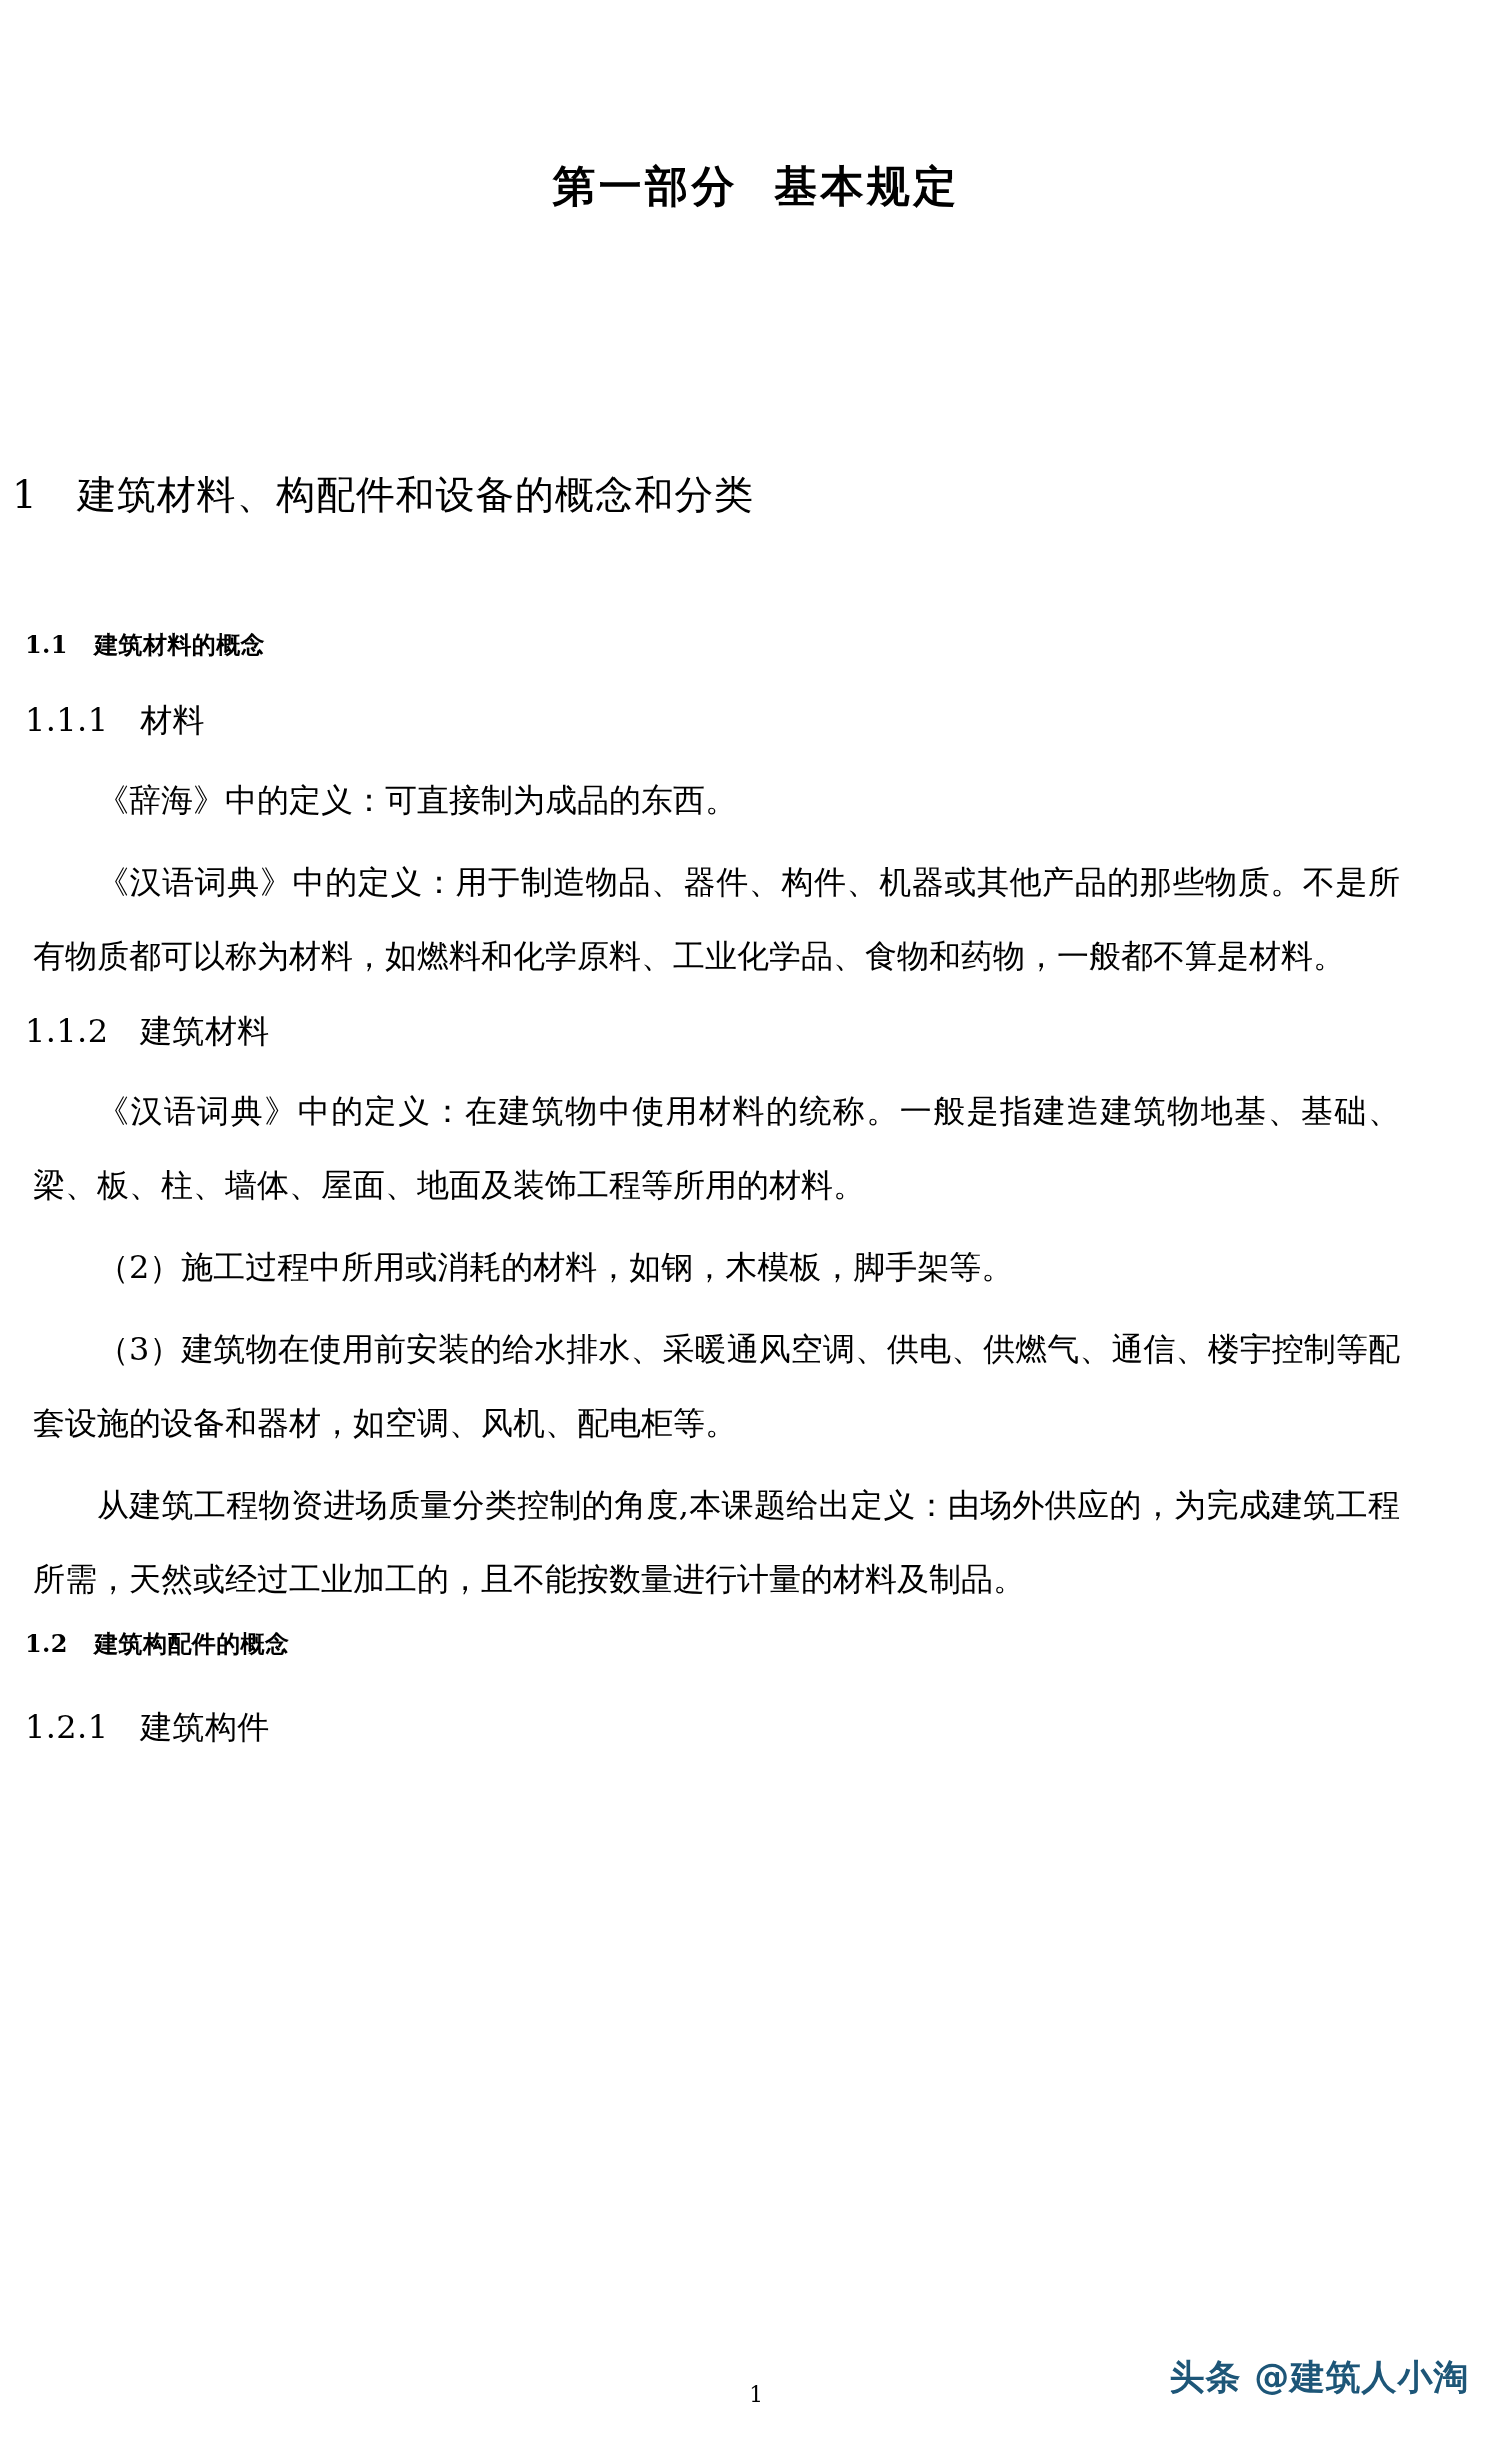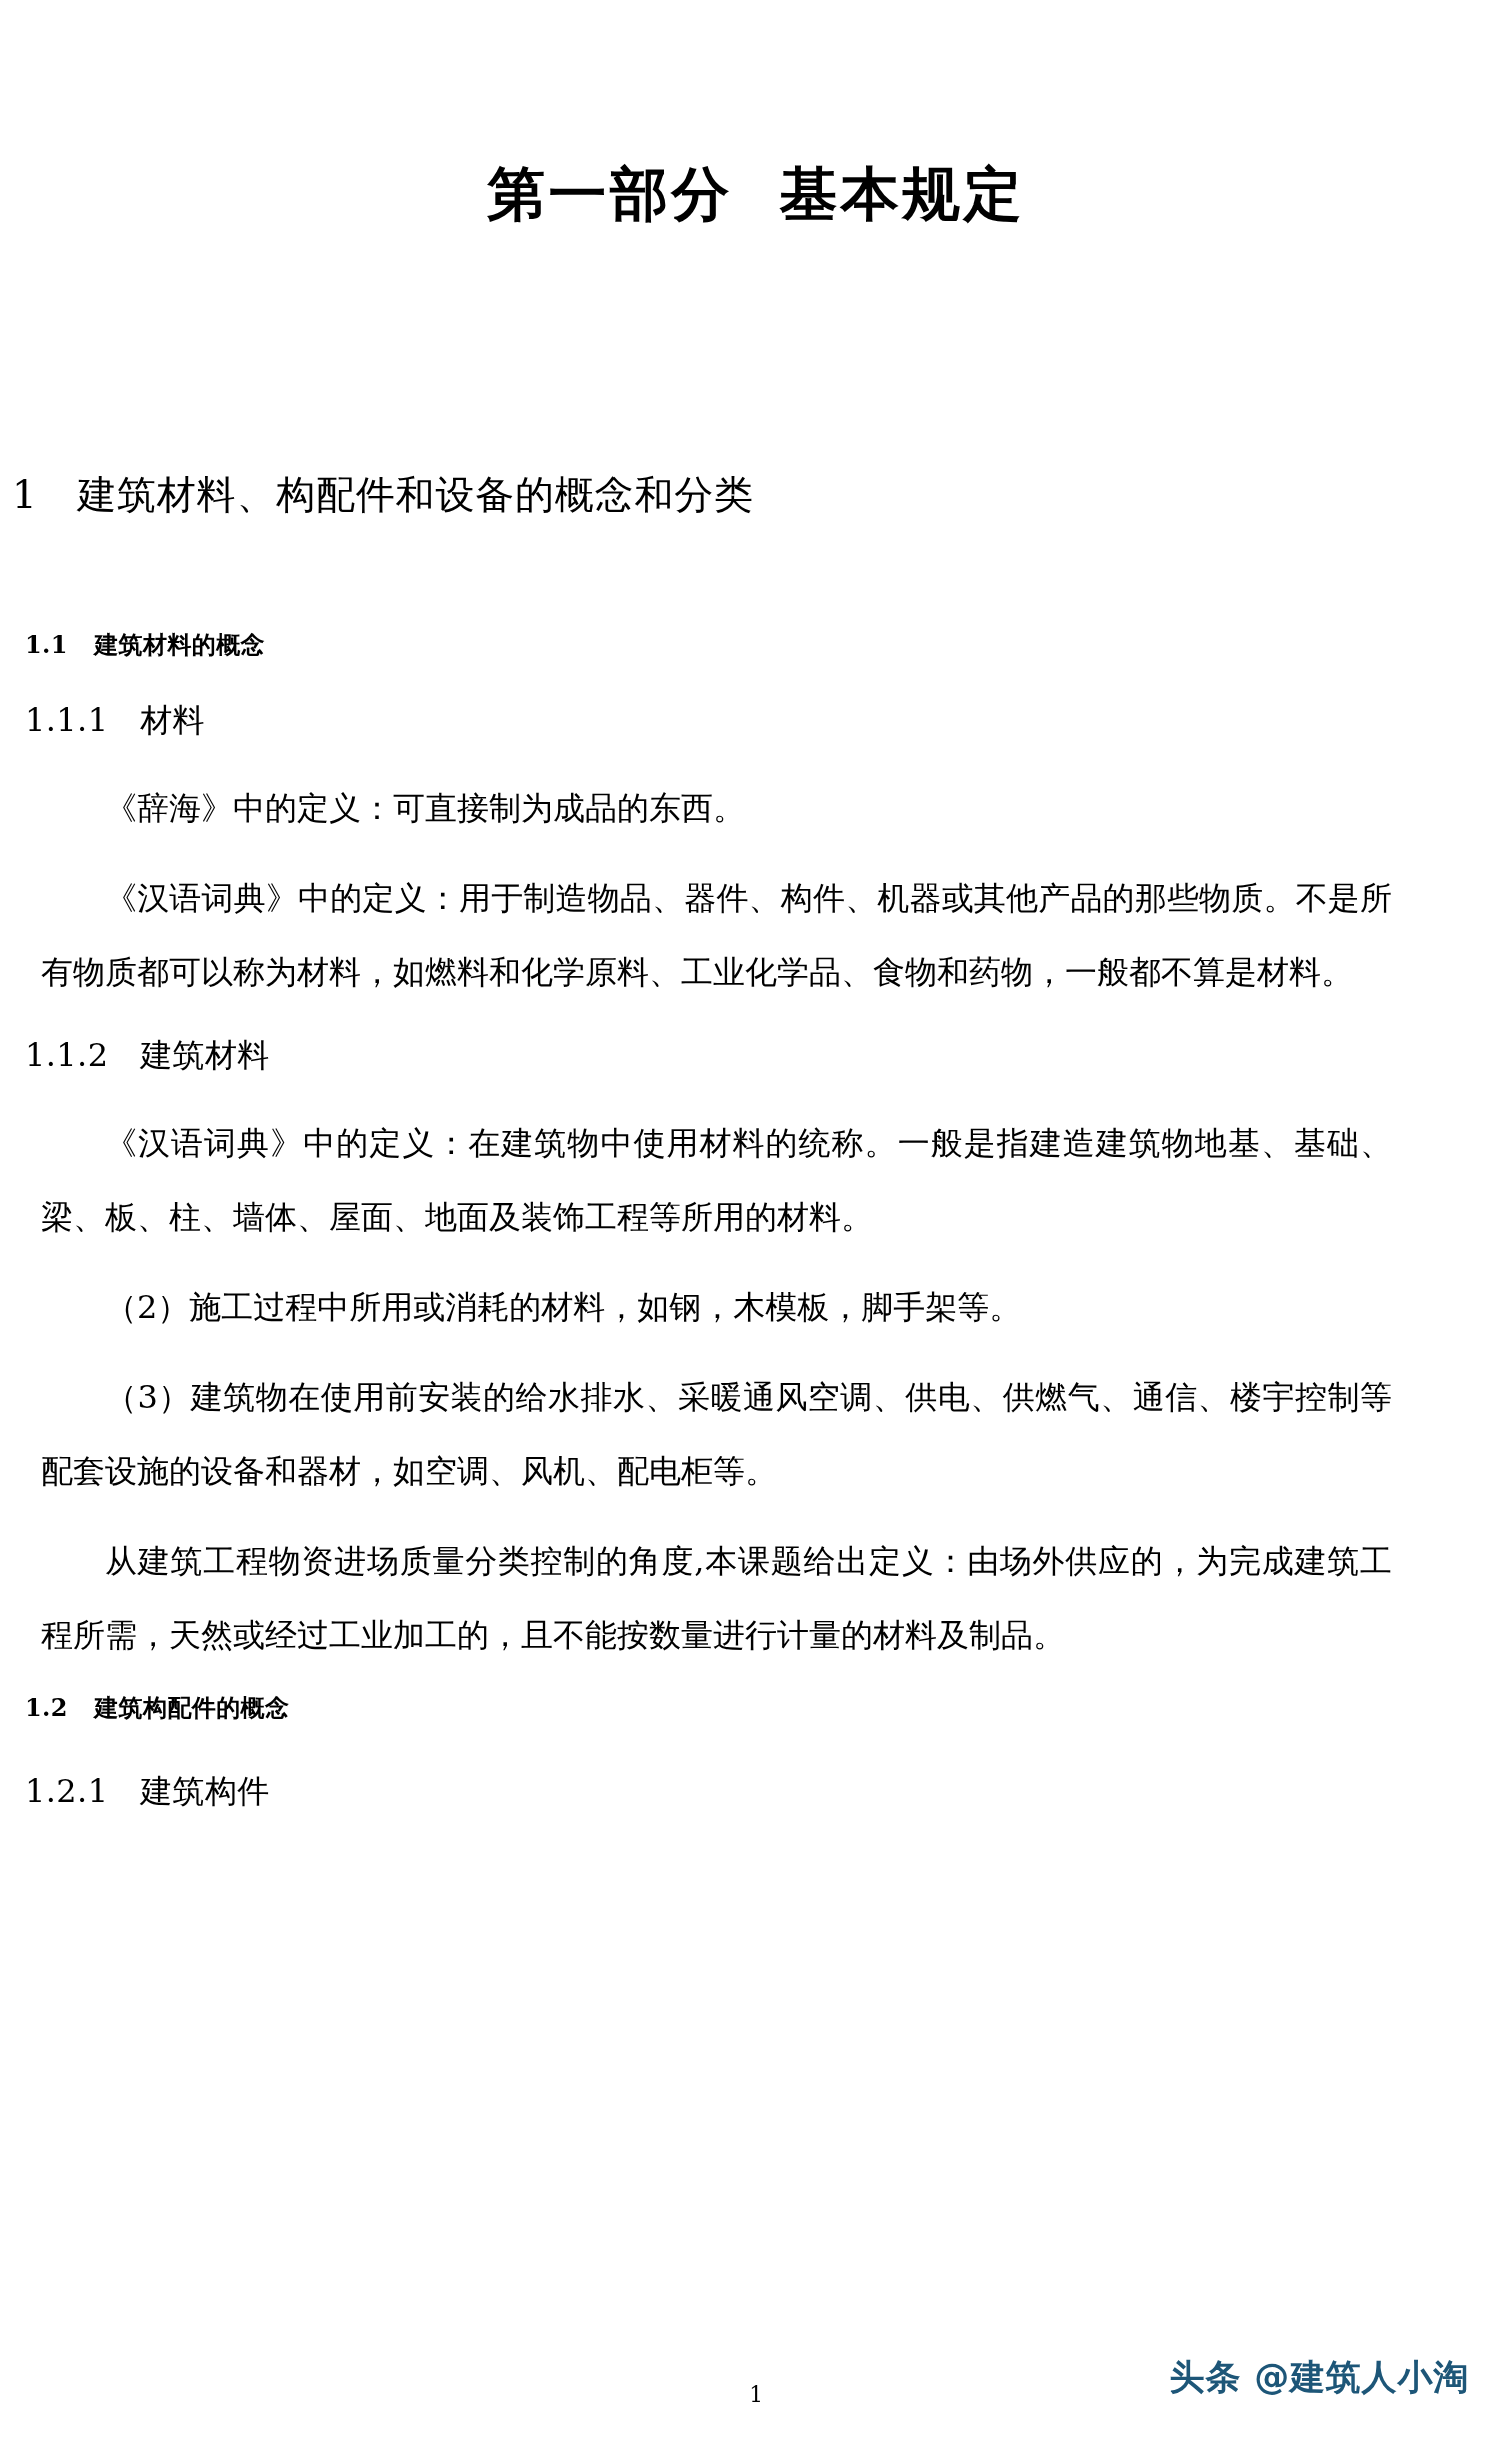--- a/index.html
+++ b/index.html
@@ -22,21 +22,21 @@
     box-sizing: border-box;
   }
 
   
   .doc-title {
     position: absolute;
     top: 162px;
     left: 0;
     width: 1512px;
     text-align: center;
-    font-size: 58px;
+    font-size: 43px;
     font-weight: bold;
     letter-spacing: 3.3px;
     line-height: 1.12;
     white-space: pre;
   }
 
   
   .chapter-heading {
     position: absolute;
     top: 472px;
@@ -68,21 +68,21 @@
   h3.subsec {
     margin: 0;
     font-size: 32px;
     font-weight: normal;
     line-height: 1.25;
     letter-spacing: 0.4px;
     white-space: pre;
   }
 
   p.para {
-    margin: 16px;
+    margin: 8px;
     font-size: 32px;
     line-height: 74px;
     text-align: justify;
     text-justify: inter-character;
     letter-spacing: 0px;
     text-indent: 2em;
   }
 
   .sp-6  { height: 5px; }
   .sp-12 { height: 10px; }

